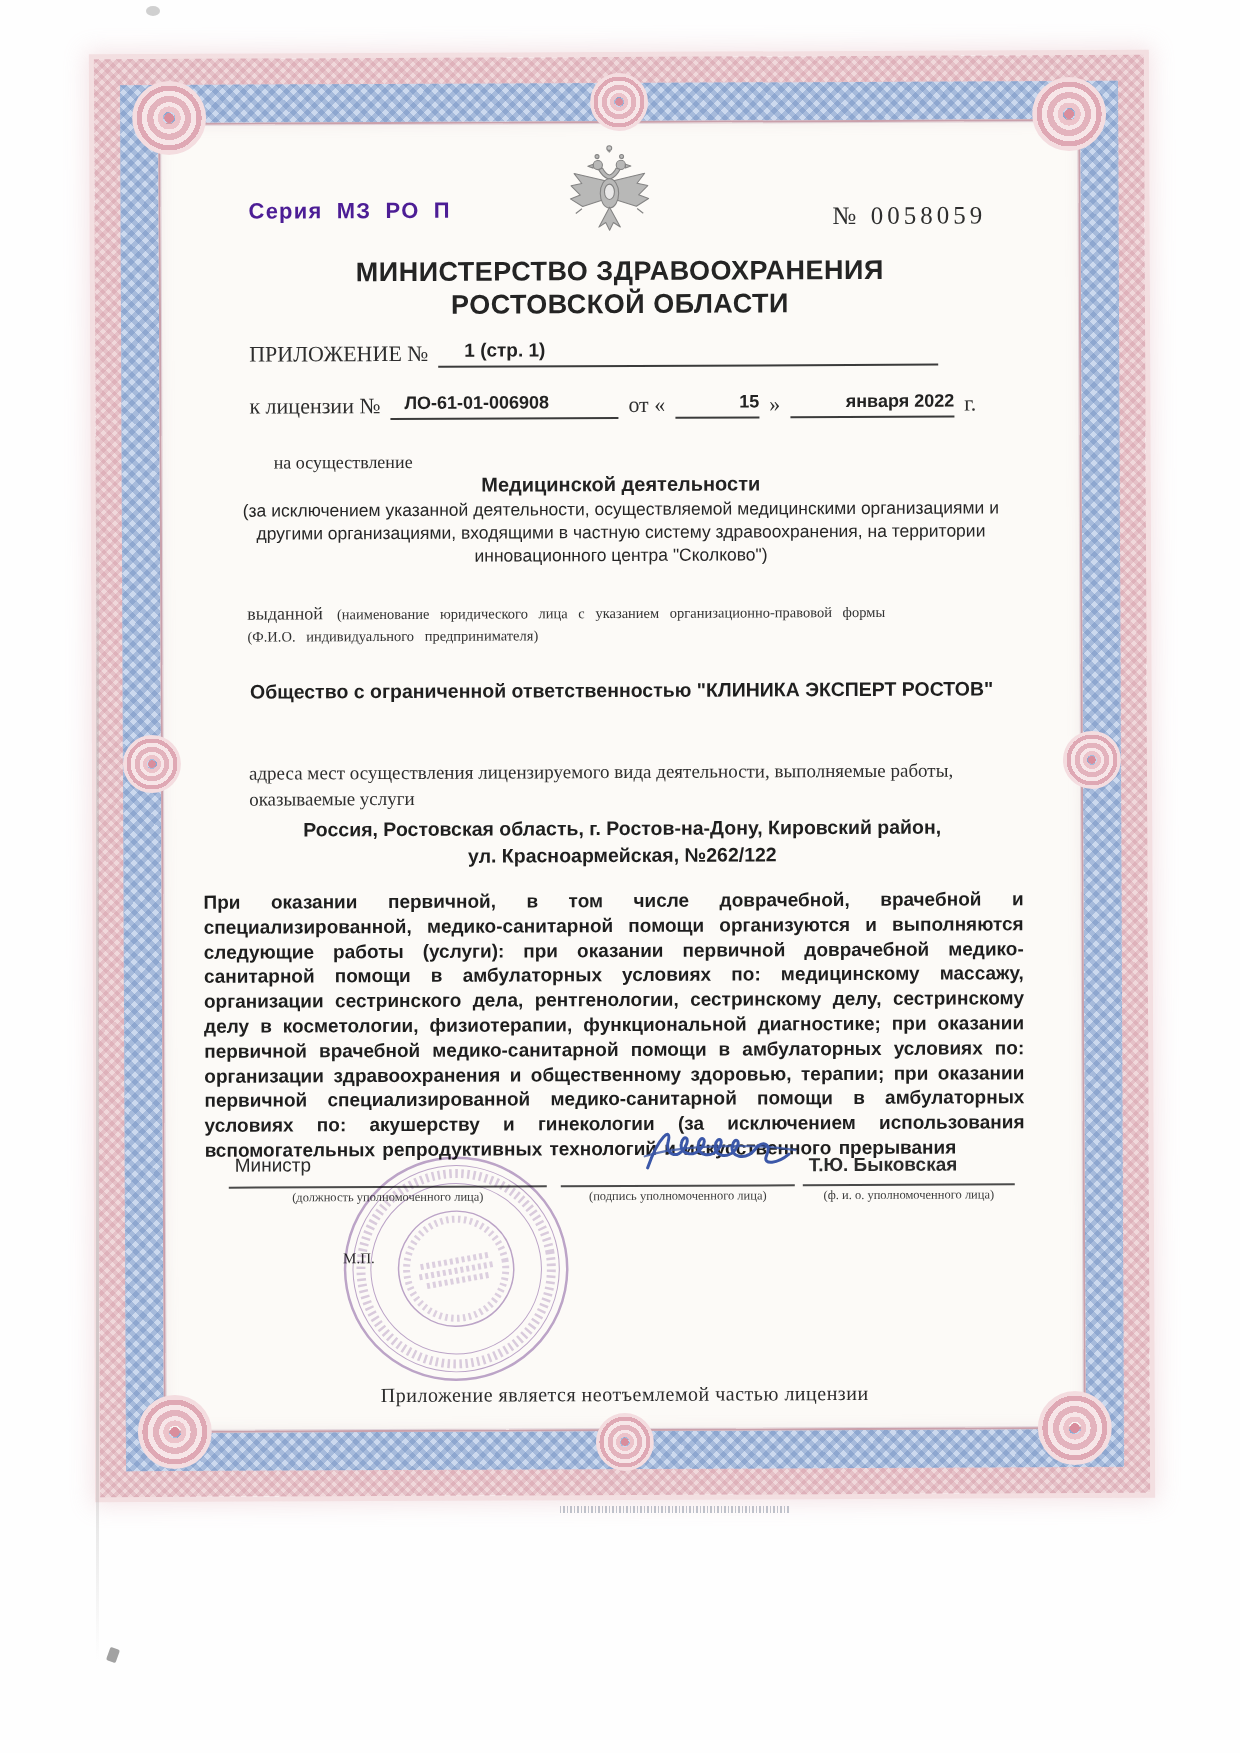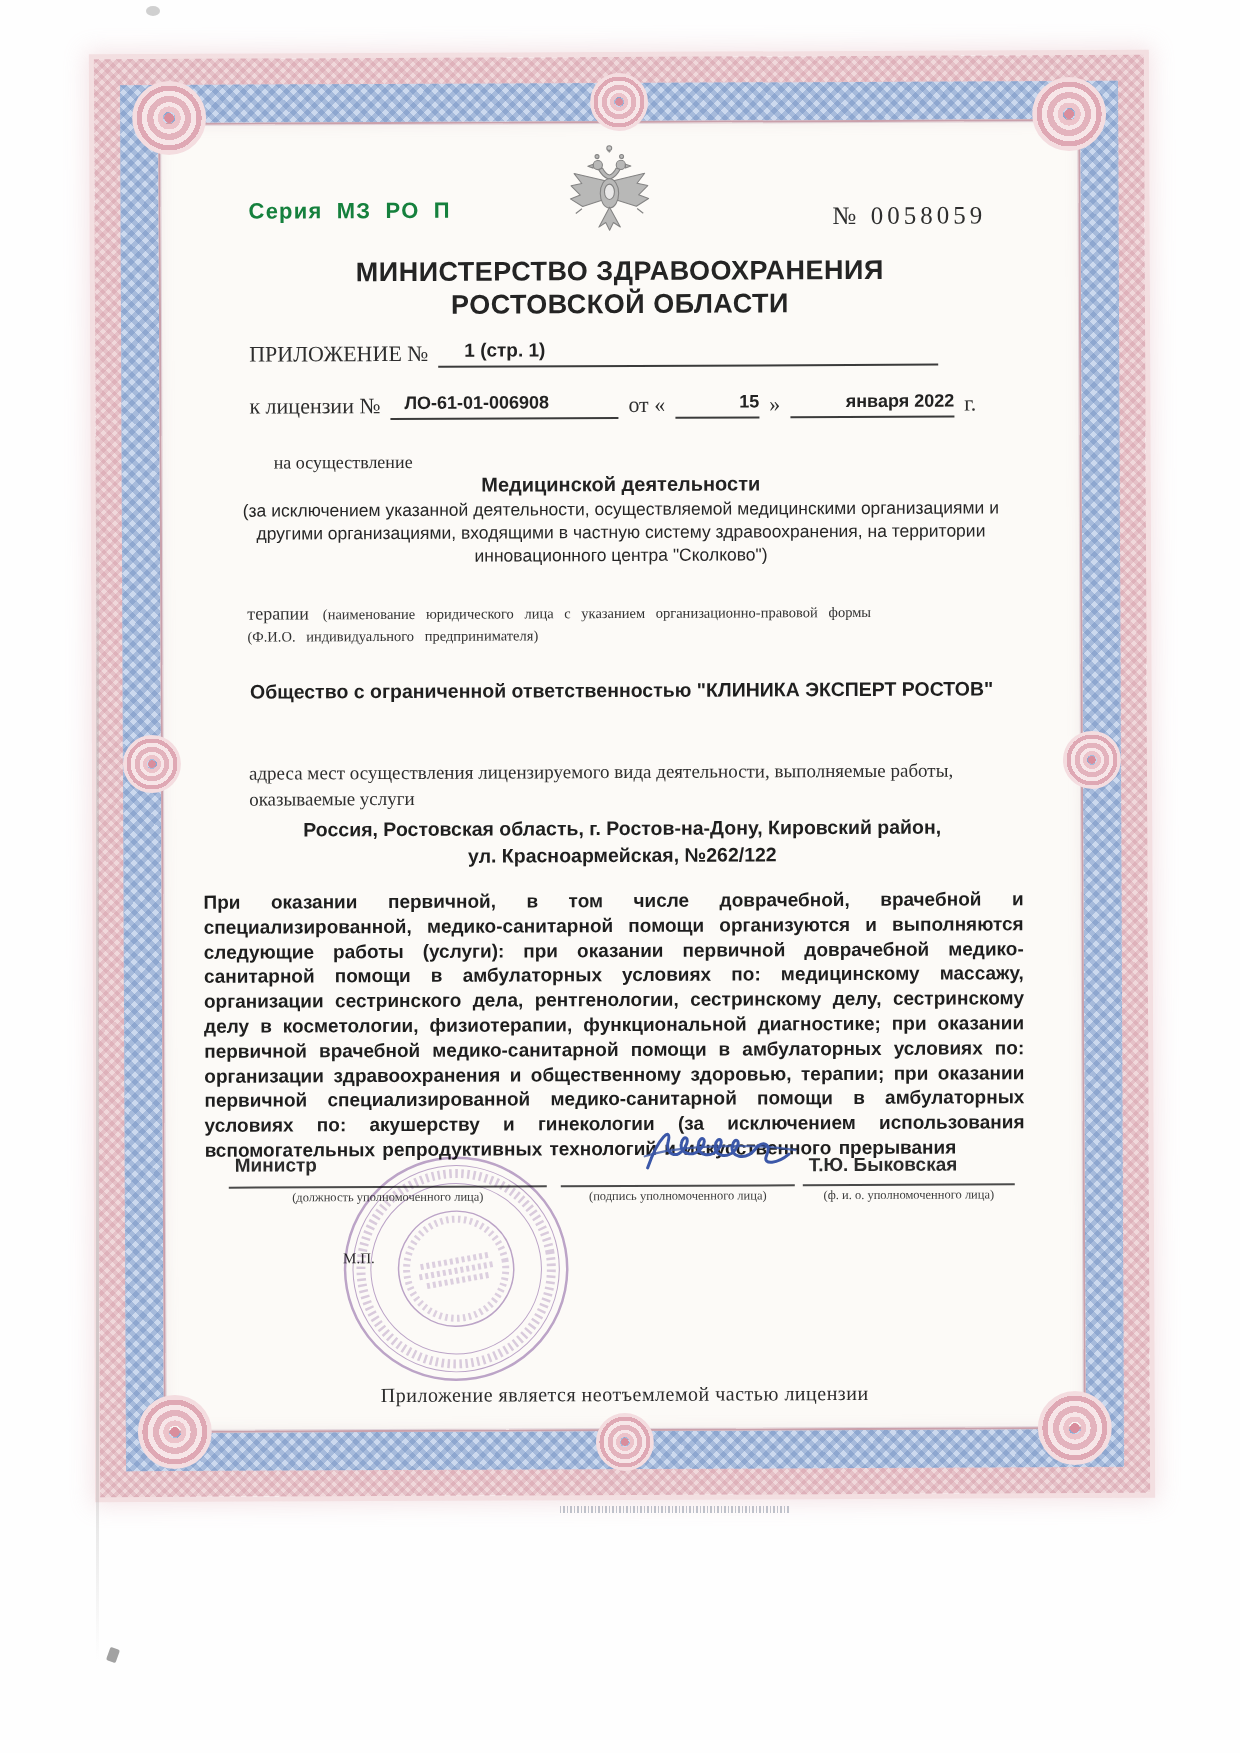--- a/index.html
+++ b/index.html
@@ -47,21 +47,21 @@
   .r-br { left:938px; top:1336px; }
   .r-ml { left:26px;  top:676px; }
   .r-mr { left:966px; top:676px; }
   .r-tc { left:496px; top:16px; }
   .r-bc { left:496px; top:1356px; }
 
   
   .abs { position:absolute; }
   .center { text-align:center; width:100%; left:0; }
 
-  .series { left:88px; top:74px; font-weight:700; font-size:22px; letter-spacing:1.2px; word-spacing:7px; color:#15803d; }
+  .series { left:88px; top:74px; font-weight:700; font-size:22px; letter-spacing:1.2px; word-spacing:7px; color:#4c1d95; }
   .doc-number { left:672px; top:80px; font-family:"Liberation Serif",serif; font-size:25px; letter-spacing:4px; color:#2e2e2e;text-align:right; }
   .emblem { left:403px; top:16px; width:92px; height:104px; opacity:.85; }
 
   .ministry { top:132px; font-weight:700; font-size:27px; line-height:33px; letter-spacing:.5px; color:#242424; }
 
   .lab { font-family:"Liberation Serif",serif; font-size:22px; color:#2e2e2e; padding-bottom:1px;text-align:center; }
   .blank { position:relative; display:inline-block; height:30px; border-bottom:2px solid #3b3b3b; }
   .fill { position:absolute; left:0; right:0; bottom:4px; font-weight:700; font-size:18px; white-space:nowrap; text-align:right; color:#222; }
   .fill.left { text-align:left; padding-left:14px; }
 
@@ -82,21 +82,21 @@
   .issued .big { font-size:18px; margin-right:10px; }
   .issued .small { font-size:14.5px; word-spacing:7px; }
 
   .organization { top:556px; font-weight:700; font-size:19.5px; color:#1f1f1f; }
 
   .addr-label { left:86px; top:636px; width:762px; font-family:"Liberation Serif",serif; font-size:19px; line-height:26px; color:#2e2e2e; }
   .address { top:692px; font-weight:700; font-size:19.5px; line-height:27px; color:#1f1f1f; }
 
   .works { left:40px; top:766px; width:820px; font-weight:700; font-size:19px; line-height:24.8px; text-align:justify; word-spacing:2px; color:#1e1e1e; }
 
-  .minister { left:70px; top:1030px; font-weight:700; font-size:19px; }
+  .minister { left:70px; top:1030px; font-weight:400; font-size:19px; }
   .signer-name { left:644px; top:1032px; font-weight:700; font-size:19px; }
   .sig-line { position:absolute; height:0; border-top:2px solid #4a4a4a; }
   .sl1 { left:64px;  top:1062px; width:318px; }
   .sl2 { left:396px; top:1062px; width:234px; }
   .sl3 { left:638px; top:1062px; width:212px; }
   .caption { position:absolute; top:1066px; font-family:"Liberation Serif",serif; font-size:12.5px; color:#3c3c3c; text-align:center; }
   .cap1 { left:64px;  width:318px; }
   .cap2 { left:396px; width:234px; }
   .cap3 { left:638px; width:212px; }
 
@@ -186,21 +186,21 @@
             <span class="fill">января 2022</span>
           </span>
           <span class="lab">г.</span>
         </div>
 
         <div class="abs intro">на осуществление</div>
         <div class="abs center activity-title">Медицинской деятельности</div>
         <div class="abs activity-note">(за исключением указанной деятельности, осуществляемой медицинскими организациями и другими организациями, входящими в частную систему здравоохранения, на территории инновационного центра "Сколково")</div>
 
         <div class="abs issued">
-          <span class="big">терапии</span>
+          <span class="big">выданной</span>
           <span class="small">(наименование юридического лица с указанием организационно-правовой формы</span><br>
           <span class="small">(Ф.И.О. индивидуального предпринимателя)</span>
         </div>
 
         <div class="abs center organization">Общество с ограниченной ответственностью "КЛИНИКА ЭКСПЕРТ РОСТОВ"</div>
 
         <div class="abs addr-label">адреса мест осуществления лицензируемого вида деятельности, выполняемые работы, оказываемые услуги</div>
         <div class="abs center address">
           <div>Россия, Ростовская область, г. Ростов-на-Дону, Кировский район,</div>
           <div>ул. Красноармейская, №262/122</div>

